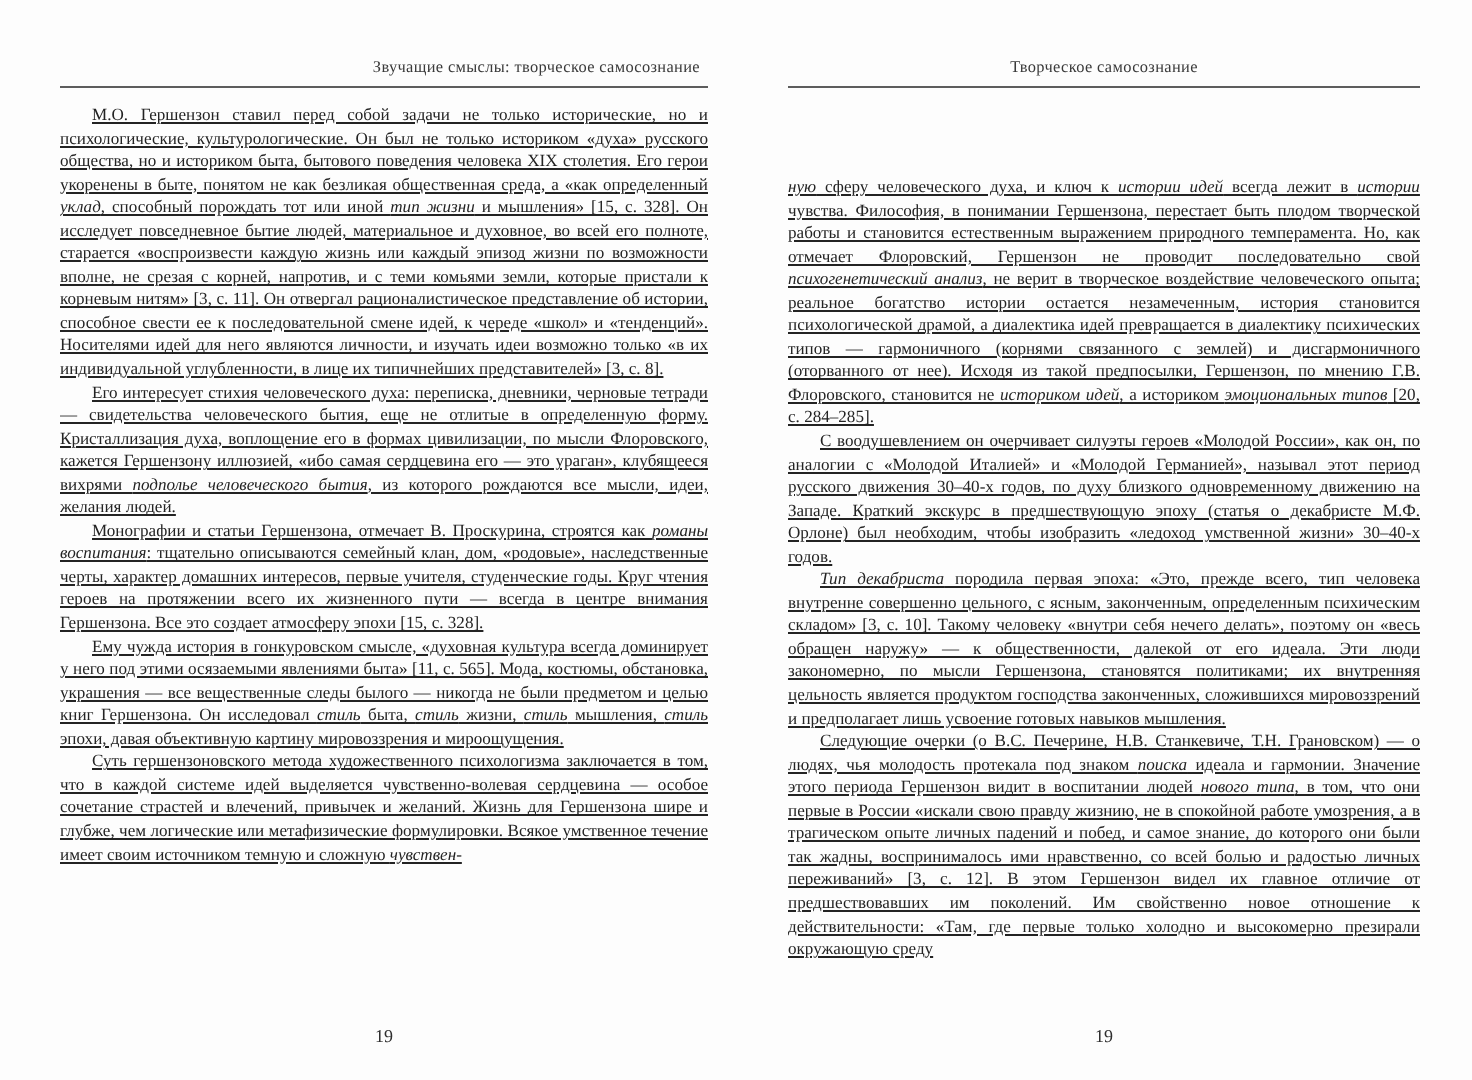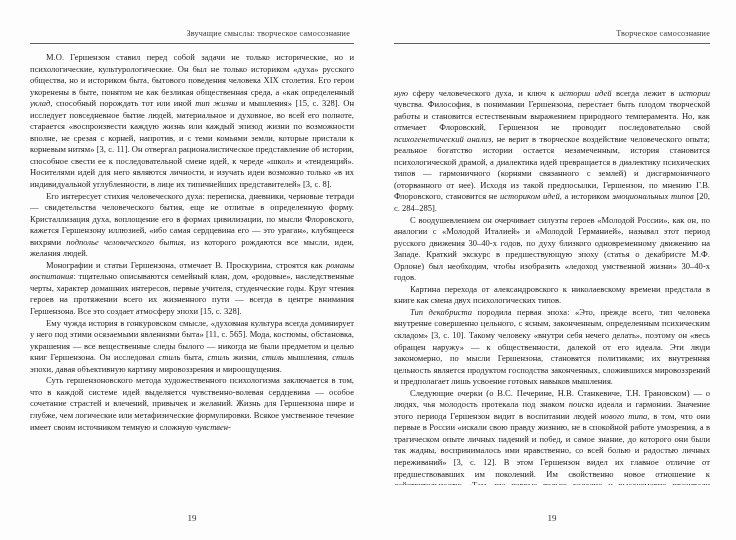--- a/index.html
+++ b/index.html
@@ -37,21 +37,21 @@
   .runhead {
     font-size: 8.2px;
     letter-spacing: 0.18px;
     color: #3a3a3a;
     height: 12px;
     line-height: 12px;
     white-space: nowrap;
     overflow: hidden;
   }
   .runhead.right-align { text-align: right; padding-right: 6px; }
-  .runhead.left-align  { text-align: right; }
+  .runhead.left-align  { text-align: center; }
 
   .rule {
     border: 0;
     border-top: 1px solid #5d5d5d;
     margin: 3px 0 8px 0;
     height: 0;
   }
   .rule.left-rule  { width: 324px; margin-left: 0; }
   .rule.right-rule { width: 316px; margin-left: 0; }
 
@@ -64,20 +64,21 @@
     color: #232323;
     hyphens: manual;
     overflow: hidden;
   }
   .body.left-body  { width: 324px; }
   .body.right-body { width: 316px; }
 
   .body p {
     margin: 0;
     text-indent: 16px;
+    text-decoration: underline;
   }
   .body p.cont {
     text-indent: 0;
     margin-top: 36px;
   }
   i, .it { font-style: italic; }
 
   .folio {
     text-align: center;
     font-size: 9px;
@@ -107,21 +108,20 @@
         </div>
       <div class="folio left-folio">19</div>
     </div>
 
     <div class="page-half page-right">
       <div class="runhead left-align">Творческое самосознание</div>
       <hr class="rule right-rule">
       <div class="body right-body" id="right-body">
           <p class="cont"><i>ную</i><span> сферу человеческого духа, и ключ к </span><i>истории идей</i><span> всегда лежит в </span><i>истории</i><span> чувства. Философия, в понимании Гершензона, перестает быть плодом творческой работы и становится естественным выражением природного темперамента. Но, как отмечает Флоровский, Гершензон не проводит последовательно свой </span><i>психогенетический анализ</i><span>, не верит в творческое воздействие человеческого опыта; реальное богатство истории остается незамеченным, история становится психологической драмой, а диалектика идей превращается в диалектику психических типов — гармоничного (корнями связанного с землей) и дисгармоничного (оторванного от нее). Исходя из такой предпосылки, Гершензон, по мнению Г.В. Флоровского, становится не </span><i>историком идей</i><span>, а историком </span><i>эмоциональных типов</i><span> [20, с. 284–285].</span></p>
           <p class=""><span>С воодушевлением он очерчивает силуэты героев «Молодой России», как он, по аналогии с «Молодой Италией» и «Молодой Германией», называл этот период русского движения 30–40-х годов, по духу близкого одновременному движению на Западе. Краткий экскурс в предшествующую эпоху (статья о декабристе М.Ф. Орлоне) был необходим, чтобы изобразить «ледоход умственной жизни» 30–40-х годов.</span></p>
-          <p class=""><span>Картина перехода от александровского к николаевскому времени предстала в книге как смена двух психологических типов.</span></p>
           <p class=""><i>Тип декабриста</i><span> породила первая эпоха: «Это, прежде всего, тип человека внутренне совершенно цельного, с ясным, законченным, определенным психическим складом» [3, с. 10]. Такому человеку «внутри себя нечего делать», поэтому он «весь обращен наружу» — к общественности, далекой от его идеала. Эти люди закономерно, по мысли Гершензона, становятся политиками; их внутренняя цельность является продуктом господства законченных, сложившихся мировоззрений и предполагает лишь усвоение готовых навыков мышления.</span></p>
           <p class=""><span>Следующие очерки (о В.С. Печерине, Н.В. Станкевиче, Т.Н. Грановском) — о людях, чья молодость протекала под знаком </span><i>поиска</i><span> идеала и гармонии. Значение этого периода Гершензон видит в воспитании людей </span><i>нового типа</i><span>, в том, что они первые в России «искали свою правду жизнию, не в спокойной работе умозрения, а в трагическом опыте личных падений и побед, и самое знание, до которого они были так жадны, воспринималось ими нравственно, со всей болью и радостью личных переживаний» [3, с. 12]. В этом Гершензон видел их главное отличие от предшествовавших им поколений. Им свойственно новое отношение к действительности: «Там, где первые только холодно и высокомерно презирали окружающую среду</span></p>
         </div>
       <div class="folio right-folio">19</div>
     </div>
 
   </div>
 </div>
 
 </body></html>

